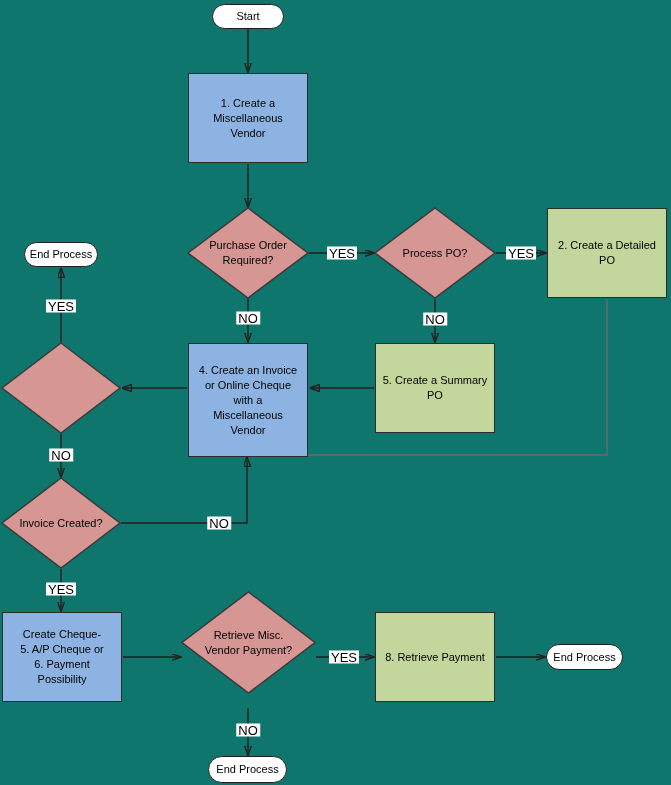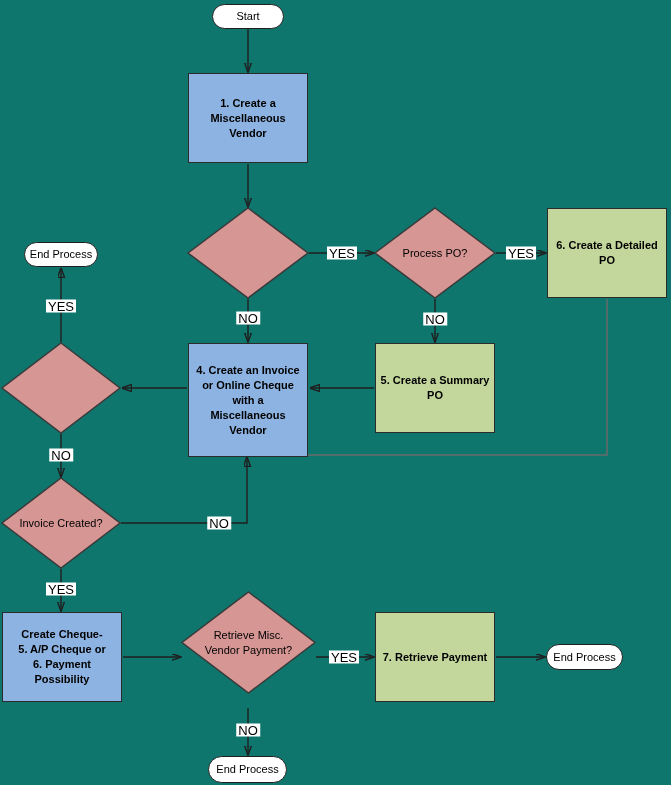--- a/index.html
+++ b/index.html
@@ -11,21 +11,21 @@
   svg.wires path { fill:none; stroke:#1f1f1f; stroke-width:1.4; }
   svg.wires path.gray { stroke:#6b6b6b; }
 
   .node {
     position:absolute; display:flex; align-items:center; justify-content:center;
     text-align:center; font-size:11px; line-height:15px; color:#000;
     box-sizing:border-box;
   }
   .node-label { white-space:pre-line; position:relative; z-index:1; }
 
-  .rect { border:1.5px solid #2b2b2b;font-weight:bold; }
+  .rect { border:1.5px solid #2b2b2b; }
   .rect.blue  { background:#8db3e2; }
   .rect.green { background:#c3d69b; }
 
   .oval { background:#ffffff; border:1.4px solid #1f1f1f; border-radius:14px; }
 
   .diamond { background:transparent; }
   .diamond > svg { position:absolute; left:0; top:0; width:100%; height:100%; overflow:visible; }
   .diamond polygon { fill:#d59694; stroke:#3a3a3a; stroke-width:1.5; }
 
   .edge-label {
@@ -80,21 +80,21 @@
     <div class="node-label">End Process</div>
   </div>
 
   <div class="node rect blue" style="left:188px;top:73px;width:120px;height:90px">
     <div class="node-label">1. Create a
 Miscellaneous
 Vendor</div>
   </div>
 
   <div class="node rect green" style="left:547px;top:208px;width:120px;height:90px">
-    <div class="node-label">6. Create a Detailed
+    <div class="node-label">2. Create a Detailed
 PO</div>
   </div>
 
   <div class="node rect green" style="left:375px;top:343px;width:120px;height:90px">
     <div class="node-label">5. Create a Summary
 PO</div>
   </div>
 
   <div class="node rect blue" style="left:188px;top:343px;width:120px;height:114px">
     <div class="node-label">4. Create an Invoice
@@ -105,27 +105,29 @@
   </div>
 
   <div class="node rect blue" style="left:2px;top:612px;width:120px;height:90px">
     <div class="node-label">Create Cheque-
 5. A/P Cheque or
 6. Payment
 Possibility</div>
   </div>
 
   <div class="node rect green" style="left:375px;top:612px;width:120px;height:90px">
-    <div class="node-label">7. Retrieve Payment</div>
+    <div class="node-label">8. Retrieve Payment</div>
   </div>
 
   <div class="node diamond" style="left:188px;top:208px;width:120px;height:90px">
     <svg viewBox="0 0 100 100" preserveAspectRatio="none">
       <polygon points="50,0 100,50 50,100 0,50" vector-effect="non-scaling-stroke"></polygon>
     </svg>
+    <div class="node-label">Purchase Order
+Required?</div>
   </div>
 
   <div class="node diamond" style="left:375px;top:208px;width:120px;height:90px">
     <svg viewBox="0 0 100 100" preserveAspectRatio="none">
       <polygon points="50,0 100,50 50,100 0,50" vector-effect="non-scaling-stroke"></polygon>
     </svg>
     <div class="node-label">Process PO?</div>
   </div>
 
   <div class="node diamond" style="left:2px;top:343px;width:118px;height:90px">

